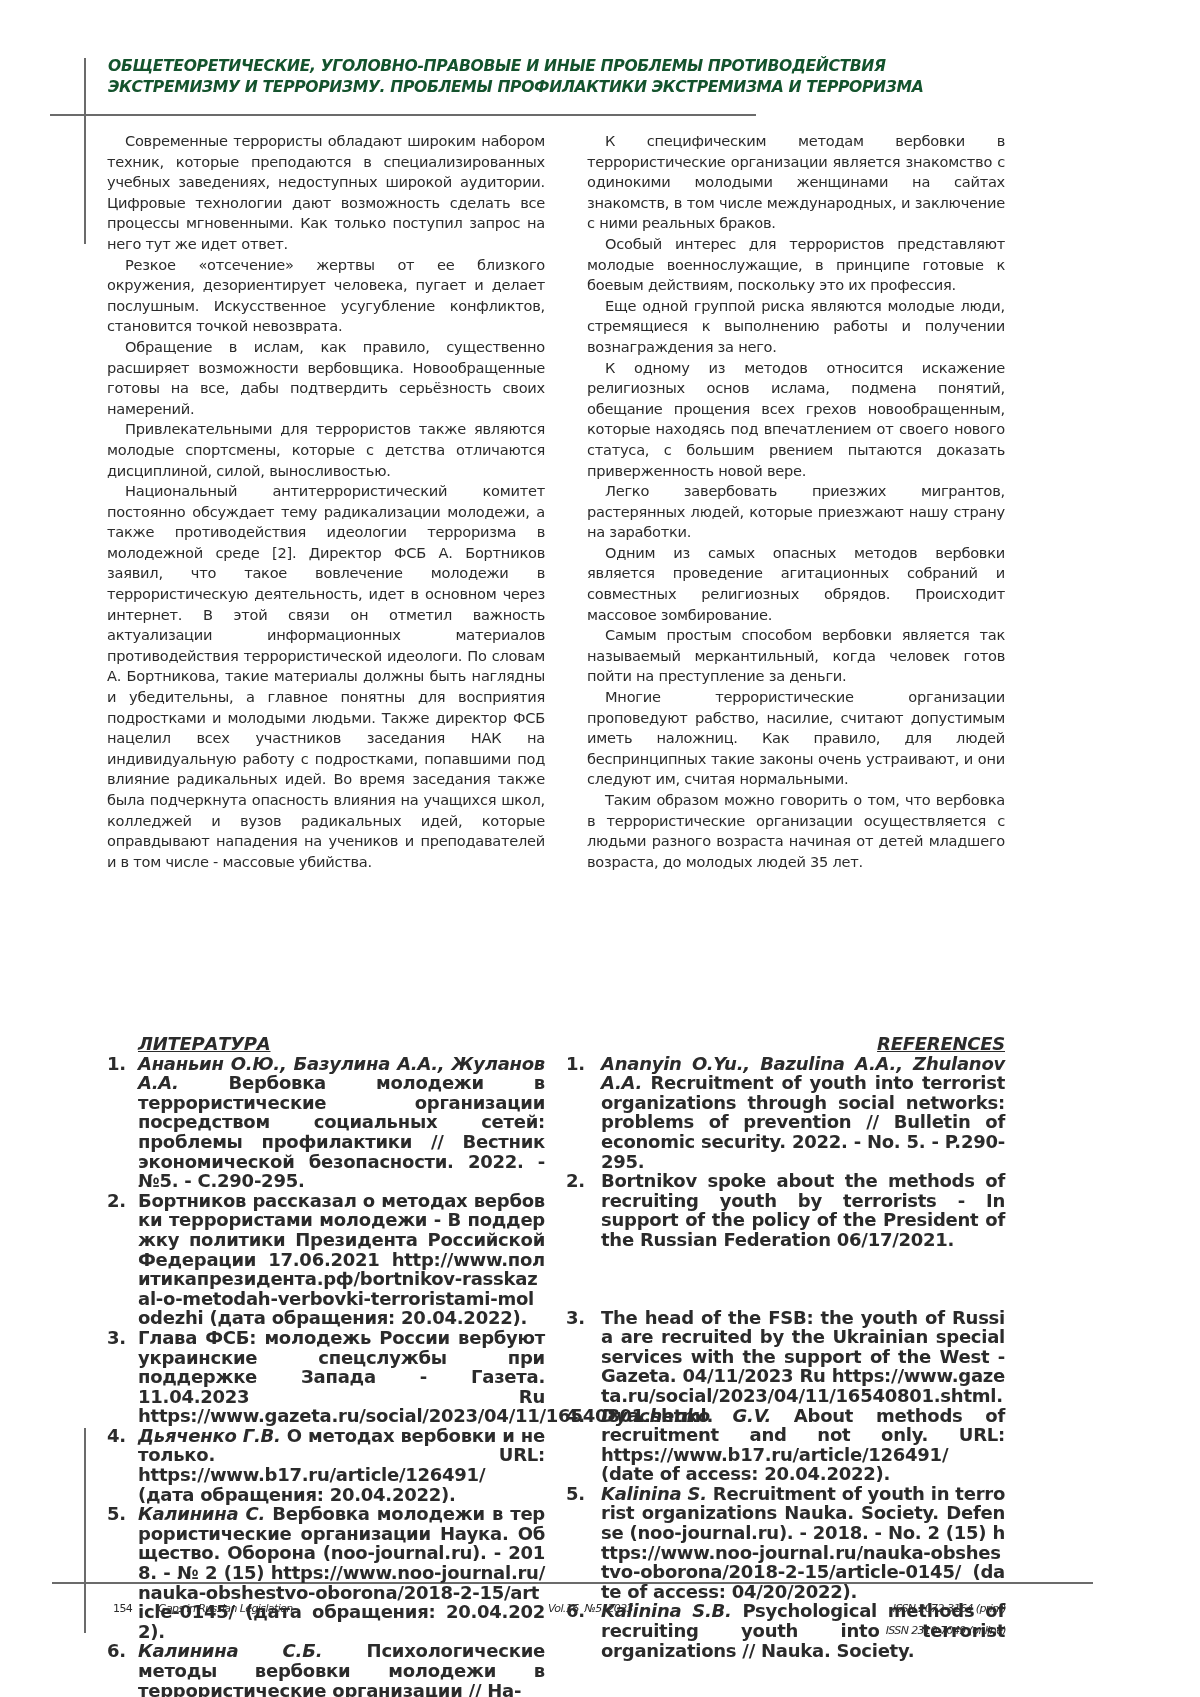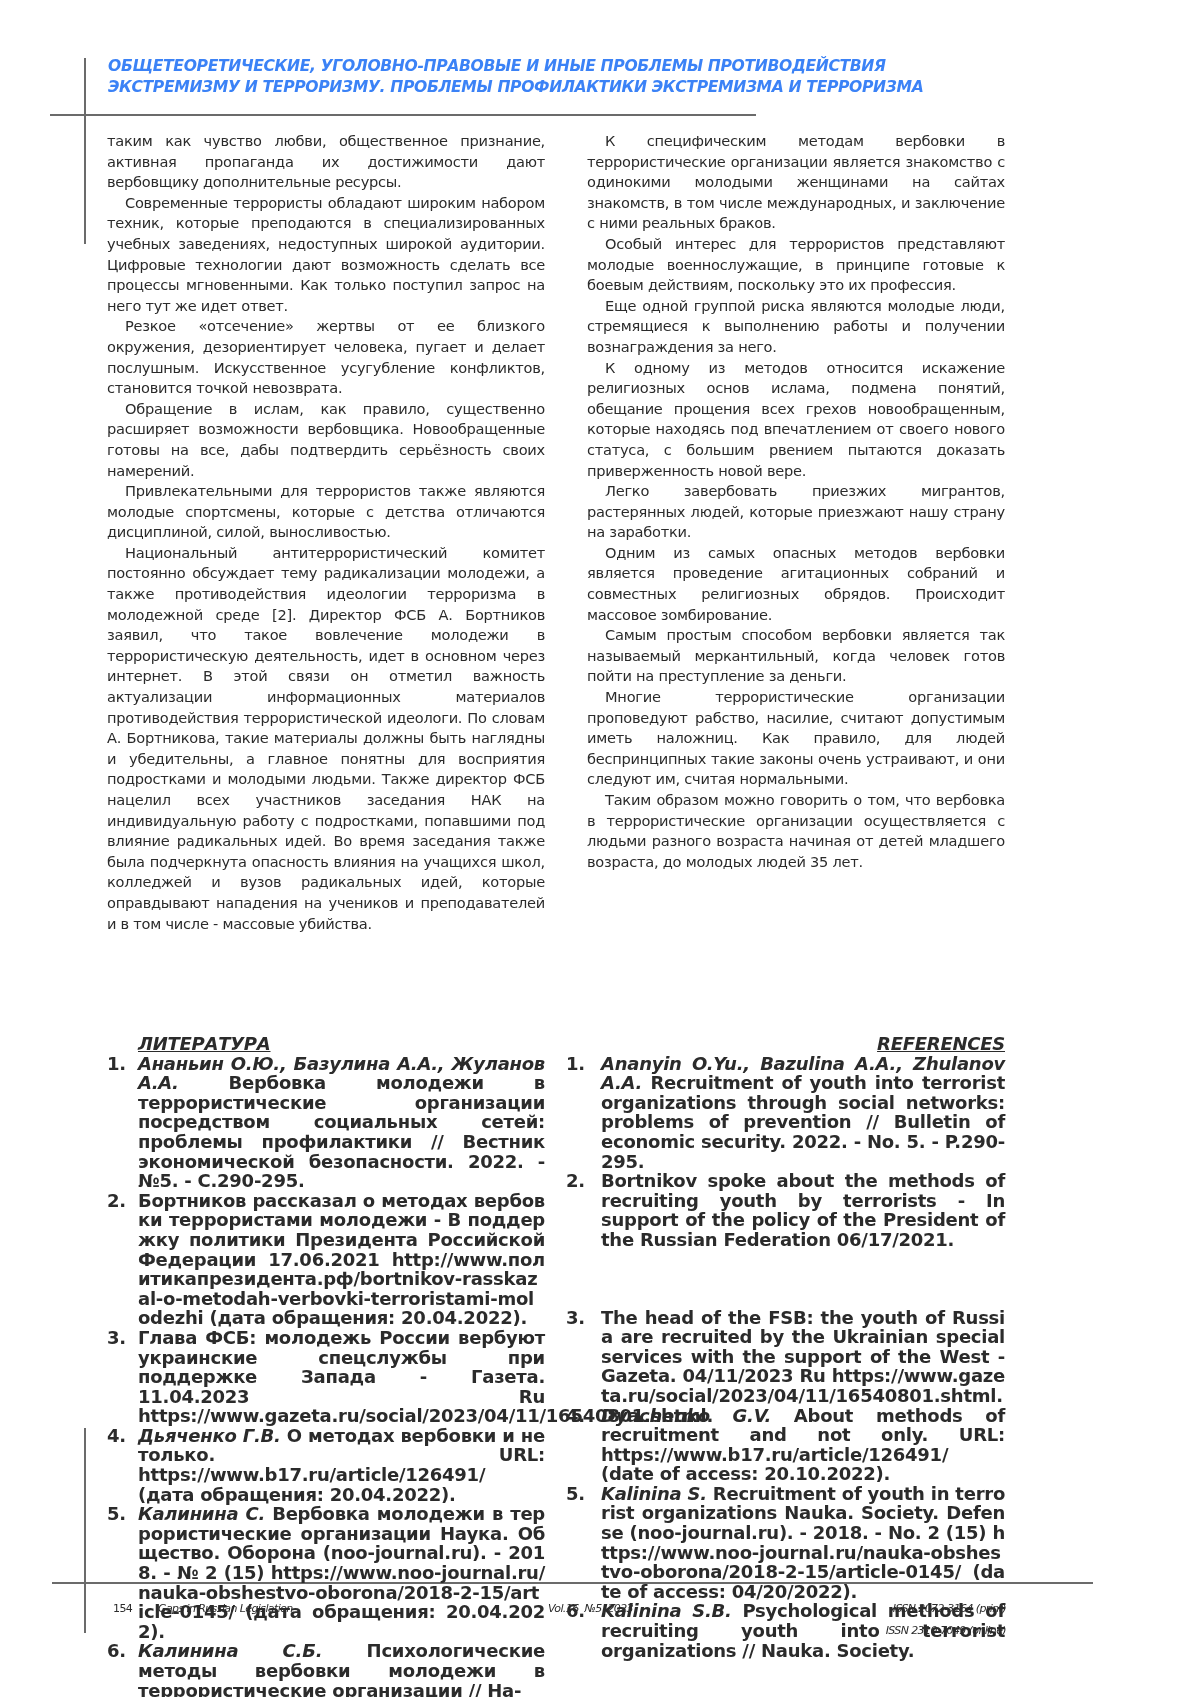--- a/index.html
+++ b/index.html
@@ -10,21 +10,21 @@
   
   .rule { position: absolute; background: #6b6b6b; }
   .rule-top-v { left: 84px; top: 58px; width: 2px; height: 186px; }
   .rule-top-h { left: 50px; top: 114px; width: 706px; height: 2px; }
   .rule-bot-v { left: 84px; top: 1428px; width: 2px; height: 205px; }
   .rule-bot-h { left: 52px; top: 1582px; width: 1041px; height: 2px; }
 
   
   .running-header { position: absolute; left: 108px; top: 56px; width: 960px;
     font-family: "DejaVu Sans", sans-serif; font-weight: bold; font-style: italic;
-    font-size: 15.6px; line-height: 21px; color: #3b82f6; letter-spacing: -0.35px; }
+    font-size: 15.6px; line-height: 21px; color: #14532d; letter-spacing: -0.35px; }
   .running-header div { white-space: nowrap; }
 
   
   .col { position: absolute; font-size: 14.6px; line-height: 20.6px; color: #2b2b2b;
          text-align: justify; letter-spacing: -0.25px; }
   .col-left { left: 107px; top: 131px; width: 438px; }
   .col-right { left: 587px; top: 131px; width: 418px; }
   .col p { margin: 0; text-indent: 18px; hyphens: manual; }
   .col p.no-indent { text-indent: 0; }
 
@@ -60,21 +60,20 @@
   <div class="rule rule-top-h"></div>
   <div class="rule rule-bot-v"></div>
   <div class="rule rule-bot-h"></div>
 
   <div class="running-header">
     <div>ОБЩЕТЕОРЕТИЧЕСКИЕ, УГОЛОВНО-ПРАВОВЫЕ И ИНЫЕ ПРОБЛЕМЫ ПРОТИВОДЕЙСТВИЯ</div>
     <div>ЭКСТРЕМИЗМУ И ТЕРРОРИЗМУ. ПРОБЛЕМЫ ПРОФИЛАКТИКИ ЭКСТРЕМИЗМА И ТЕРРОРИЗМА</div>
   </div>
 
   <div class="col col-left">
-    <p class="no-indent">таким как чувство любви, общественное признание, активная пропаганда их достижимости дают вербовщику дополнительные ресурсы.</p>
     <p>Современные террористы обладают широким набором техник, которые преподаются в специализированных учебных заведениях, недоступных широкой аудитории. Цифровые технологии дают возможность сделать все процессы мгновенными. Как только поступил запрос на него тут же идет ответ.</p>
     <p>Резкое «отсечение» жертвы от ее близкого окружения, дезориентирует человека, пугает и делает послушным. Искусственное усугубление конфликтов, становится точкой невозврата.</p>
     <p>Обращение в ислам, как правило, существенно расширяет возможности вербовщика. Новообращенные готовы на все, дабы подтвердить серьёзность своих намерений.</p>
     <p>Привлекательными для террористов также являются молодые спортсмены, которые с детства отличаются дисциплиной, силой, выносливостью.</p>
     <p>Национальный антитеррористический комитет постоянно обсуждает тему радикализации молодежи, а также противодействия идеологии терроризма в молодежной среде [2]. Директор ФСБ А. Бортников заявил, что такое вовлечение молодежи в террористическую деятельность, идет в основном через интернет. В этой связи он отметил важность актуализации информационных материалов противодействия террористической идеологи. По словам А. Бортникова, такие материалы должны быть наглядны и убедительны, а главное понятны для восприятия подростками и молодыми людьми. Также директор ФСБ нацелил всех участников заседания НАК на индивидуальную работу с подростками, попавшими под влияние радикальных идей. Во время заседания также была подчеркнута опасность влияния на учащихся школ, колледжей и вузов радикальных идей, которые оправдывают нападения на учеников и преподавателей и в том числе - массовые убийства.</p>
   </div>
 
   <div class="col col-right">
     <p>К специфическим методам вербовки в террористические организации является знакомство с одинокими молодыми женщинами на сайтах знакомств, в том числе международных, и заключение с ними реальных браков.</p>
     <p>Особый интерес для террористов представляют молодые военнослужащие, в принципе готовые к боевым действиям, поскольку это их профессия.</p>
@@ -98,21 +97,21 @@
       <li><span class="num">6.</span><span class="auth">Калинина С.Б.</span><span> Психологические методы вербовки молодежи в террористические организации // На-</span></li>
     </ol>
   </div>
 
   <div class="refs refs-right">
     <div class="refs-title">REFERENCES</div>
     <ol>
       <li><span class="num">1.</span><span class="auth">Ananyin O.Yu., Bazulina A.A., Zhulanov A.A.</span><span> Recruitment of youth into terrorist organizations through social networks: problems of prevention // Bulletin of economic security. 2022. - No. 5. - P.290-295.</span></li>
       <li><span class="num">2.</span><span>Bortnikov spoke about the methods of recruiting youth by terrorists - In support of the policy of the President of the Russian Federation 06/17/2021.</span></li>
       <li class="gap"><span class="num">3.</span><span class="url">The head of the FSB: the youth of Russia are recruited by the Ukrainian special services with the support of the West - Gazeta. 04/11/2023 Ru https://www.gazeta.ru/social/2023/04/11/16540801.shtml.</span></li>
-      <li><span class="num">4.</span><span class="auth">Dyachenko G.V.</span><span> About methods of recruitment and not only. URL: https://www.b17.ru/article/126491/ (date of access: 20.10.2022).</span></li>
+      <li><span class="num">4.</span><span class="auth">Dyachenko G.V.</span><span> About methods of recruitment and not only. URL: https://www.b17.ru/article/126491/ (date of access: 20.04.2022).</span></li>
       <li><span class="num">5.</span><span class="auth">Kalinina S.</span><span class="url"> Recruitment of youth in terrorist organizations Nauka. Society. Defense (noo-journal.ru). - 2018. - No. 2 (15) https://www.noo-journal.ru/nauka-obshestvo-oborona/2018-2-15/article-0145/ (date of access: 04/20/2022).</span></li>
       <li><span class="num">6.</span><span class="auth">Kalinina S.B.</span><span> Psychological methods of recruiting youth into terrorist organizations // Nauka. Society.</span></li>
     </ol>
   </div>
 
   <div class="footer footer-page">154</div>
   <div class="footer footer-journal">Gaps in Russian Legislation</div>
   <div class="footer footer-issue" style="white-space:pre;">Vol.16  №5  2023</div>
   <div class="footer footer-issn">
     <div>ISSN 2072-3164 (print)</div>

